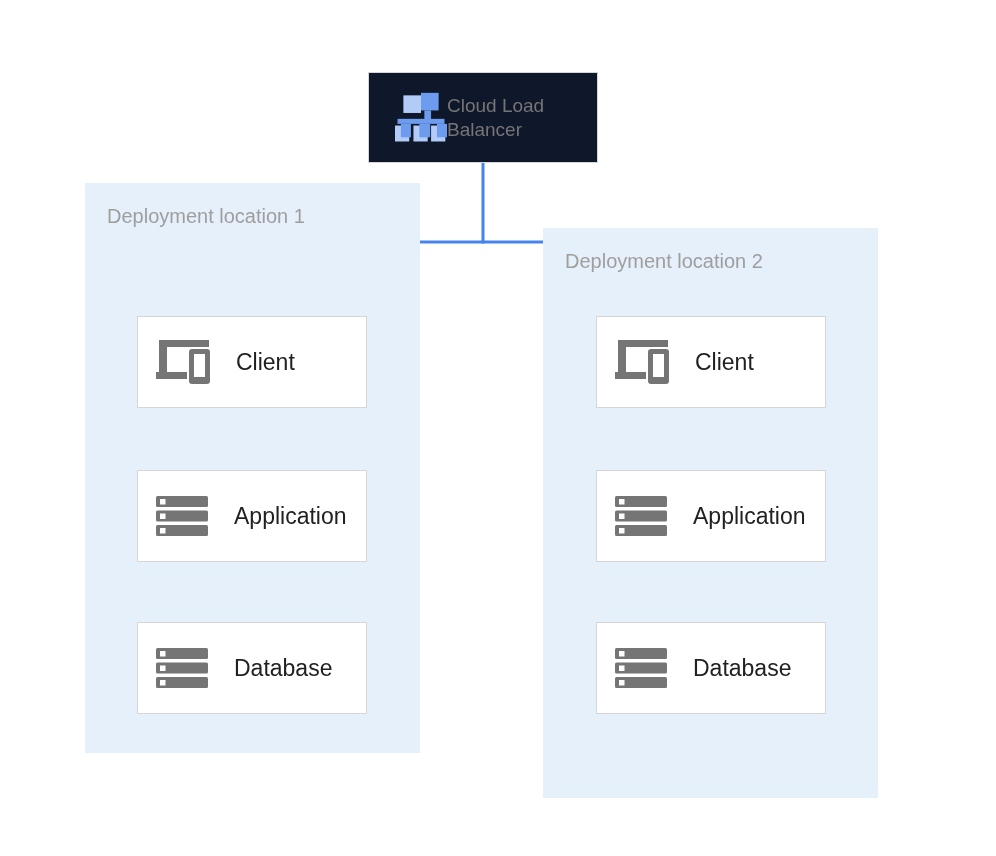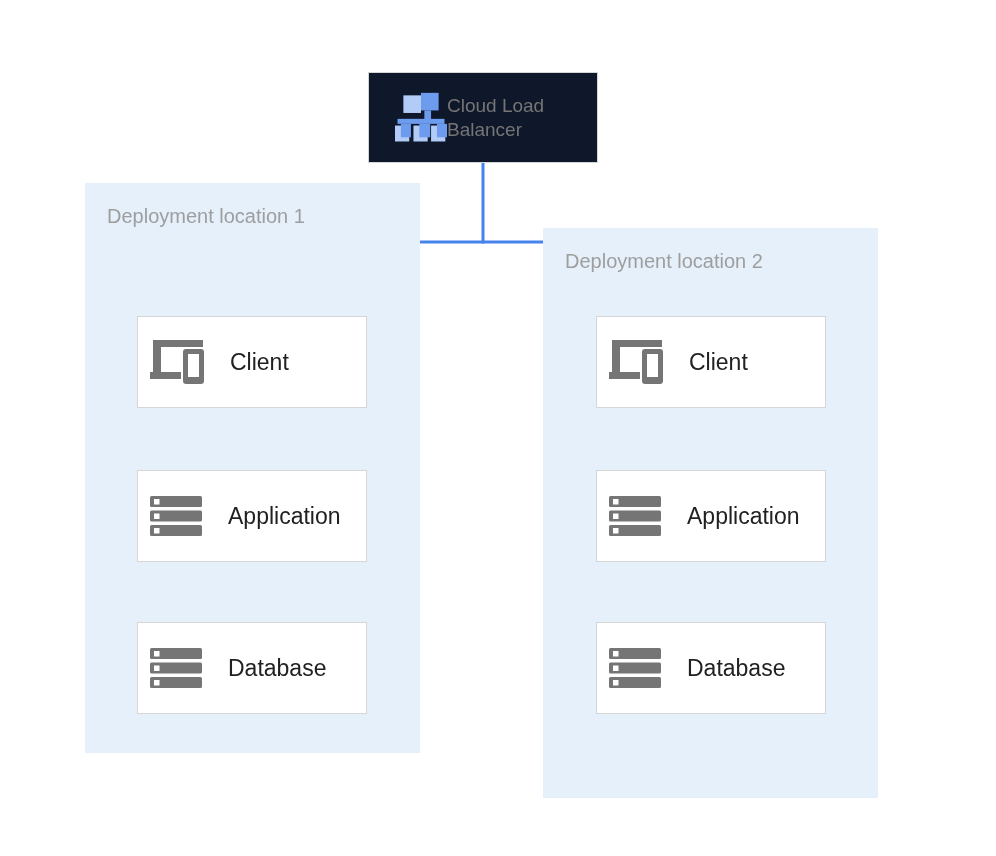--- a/index.html
+++ b/index.html
@@ -71,21 +71,21 @@
   
   .node {
     position: absolute;
     width: 230px;
     height: 92px;
     box-sizing: border-box;
     background: #ffffff;
     border: 1px solid #D6D6D6;
     display: flex;
     align-items: center;
-    padding-left: 12px;
+    padding-left: 18px;
     gap: 26px;
     z-index: 2;
   }
   .node-label {
     font-size: 23px;
     color: #212121;
     white-space: nowrap;
   }
   .n-client-1 { left: 137px; top: 316px; }
   .n-app-1    { left: 137px; top: 470px; }

